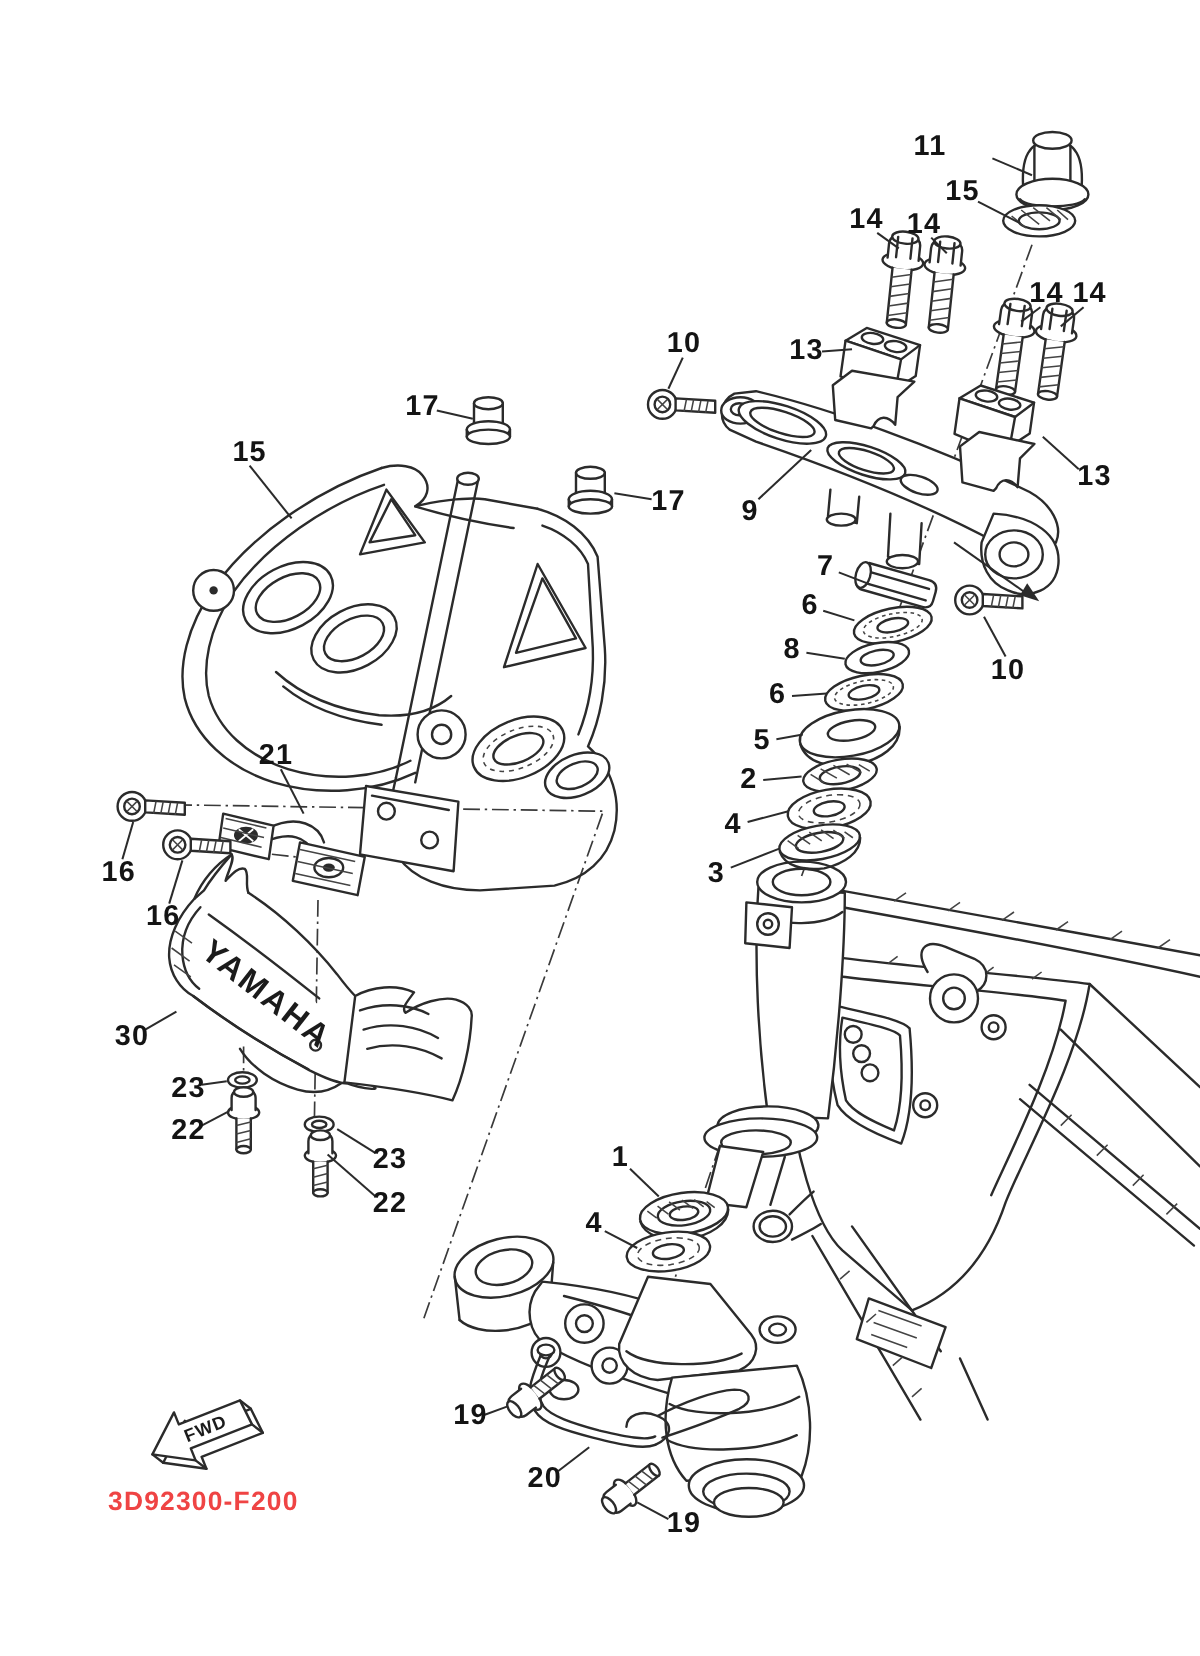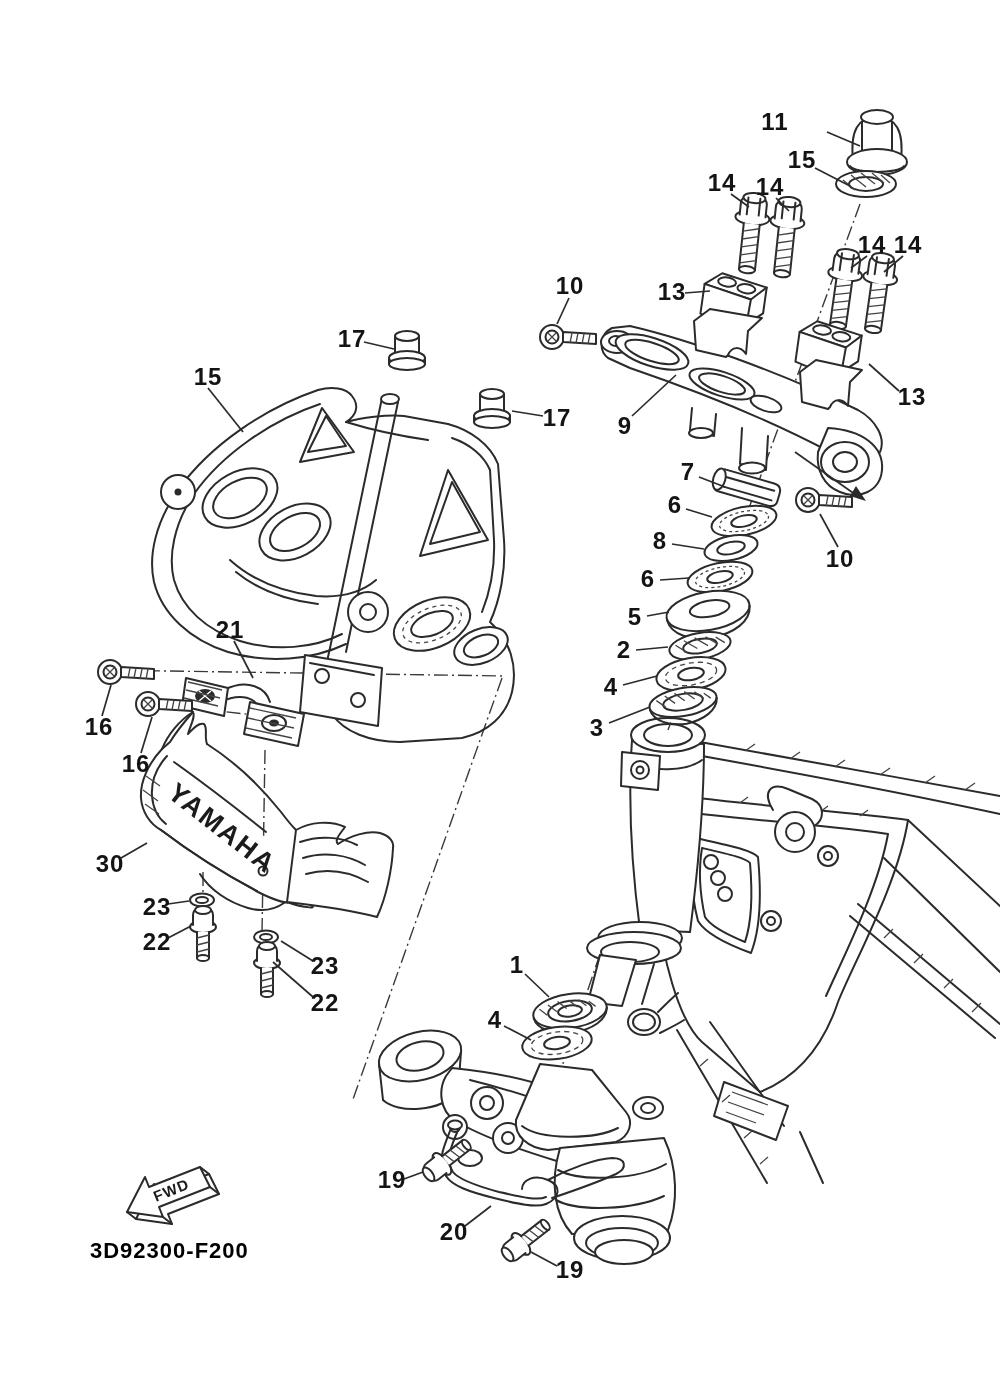--- a/index.html
+++ b/index.html
@@ -10,21 +10,21 @@
   .art{stroke:#2b2b2b;stroke-width:2;fill:none;stroke-linecap:round;stroke-linejoin:round;}
   .leader{stroke:#2b2b2b;stroke-width:1.7;fill:none;}
   .cline{stroke:#3a3a3a;stroke-width:1.4;fill:none;stroke-dasharray:14 4 2 4;}
   .hatch{stroke:#444;stroke-width:1.3;fill:none;}
   .wfill{fill:#ffffff;}
   .dfill{fill:#2b2b2b;}
   #callout-layer{position:absolute;left:0;top:0;width:100%;height:100%;pointer-events:none;}
   .callout{position:absolute;transform:translate(-50%,-50%);
            font:700 24px "Liberation Sans",sans-serif;color:#141414;letter-spacing:1px;}
   .partcode{position:absolute;left:90px;top:1238px;font:700 22px "Liberation Sans",sans-serif;
-            color:#000000;letter-spacing:1px;}
+            color:#ef4444;letter-spacing:1px;}
 </style>
 </head>
 <body>
 
 <div class="stage">
 
 <svg width="1000" height="1380" viewBox="0 0 1000 1380">
 
   <defs>
     <g id="g-fbolt">

